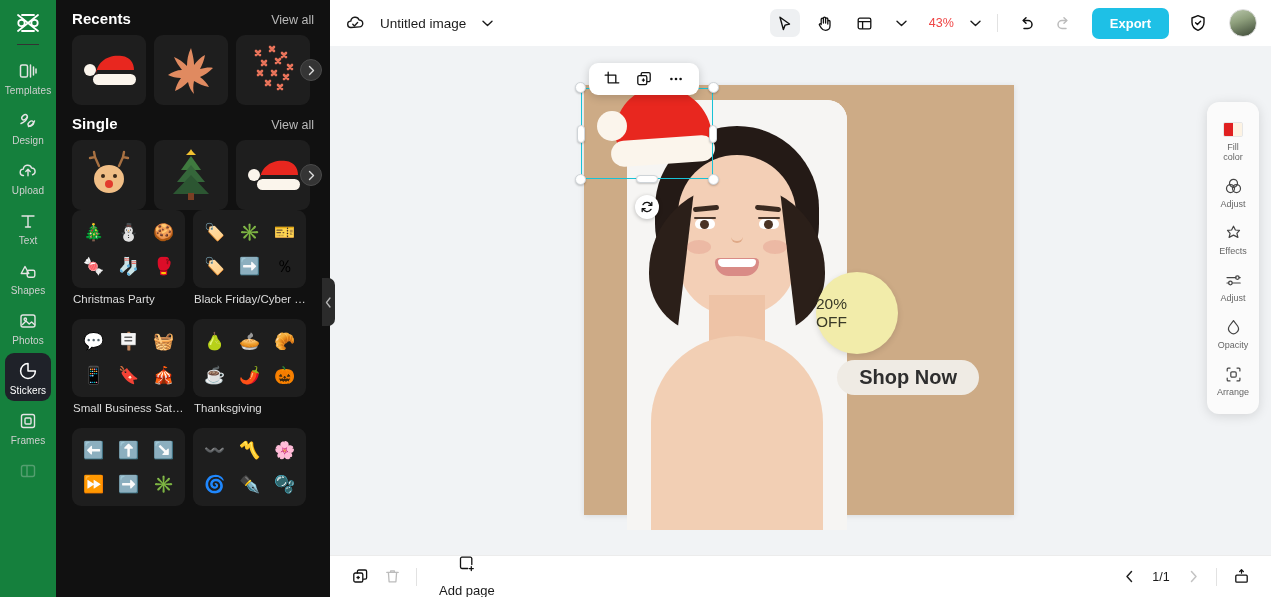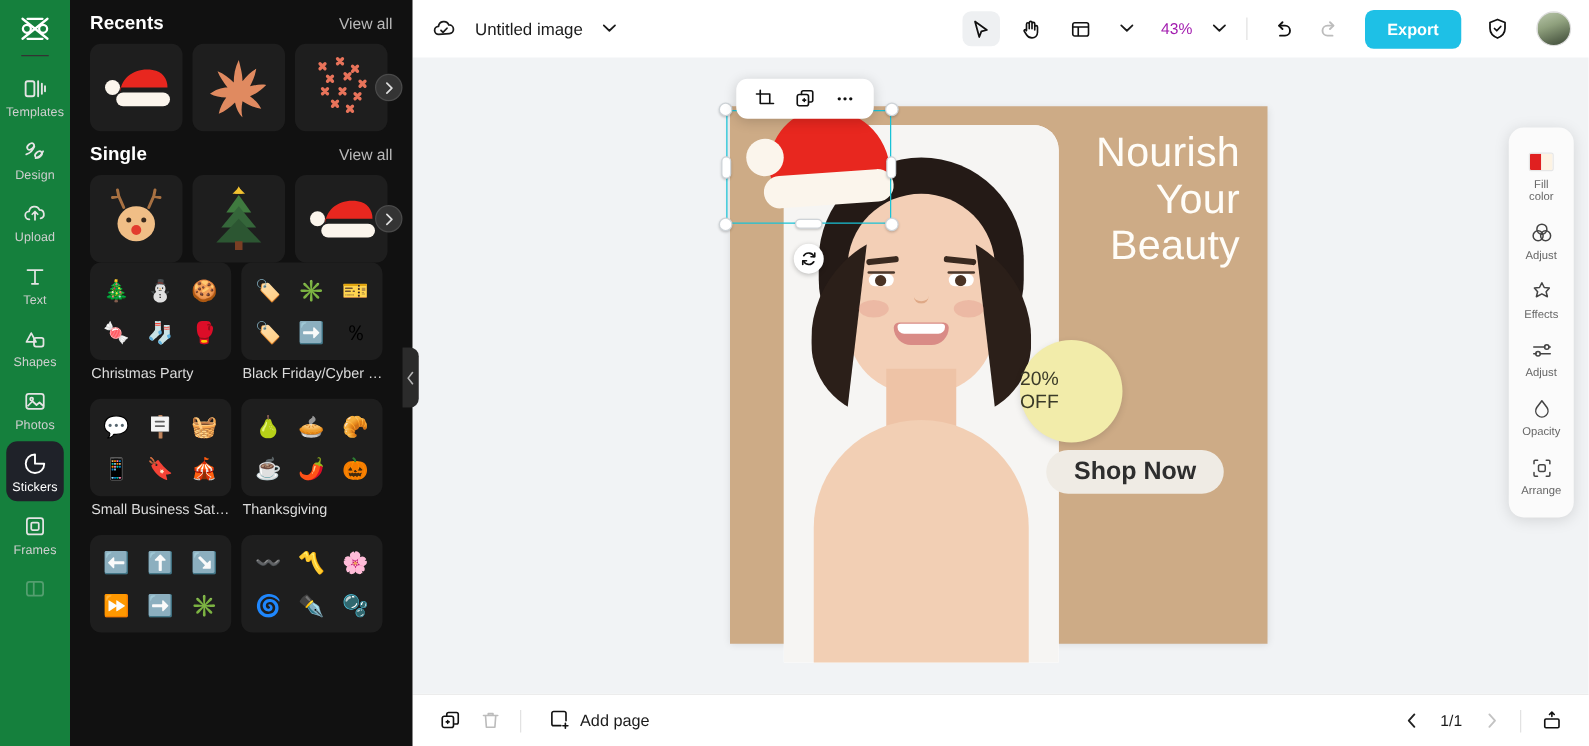--- a/index.html
+++ b/index.html
@@ -99,21 +99,21 @@
   .cloud-ic { width: 22px; height: 22px; display:flex;align-items:center;justify-content:center; cursor:pointer;}
   .doc-title { font-size: 13.5px; color: #1b1b1b; margin-left: 4px; }
   .chev { color: #333; font-size: 10px; margin-left: 6px; cursor: pointer; }
   .tb-spacer { flex: 1; }
   .tool-btn {
     width: 30px; height: 28px; border-radius: 7px; display: flex;
     align-items: center; justify-content: center; cursor: pointer;
   }
   .tool-btn.sel { background: #eef0f2; }
   .vline { width: 1px; height: 18px; background: #e2e2e2; margin: 0 6px; }
-  .zoom-val { font-size: 12.5px; color: #a21caf; }
+  .zoom-val { font-size: 12.5px; color: #ef4444; }
   .undo-ic, .redo-ic { width: 26px; height: 26px; display:flex;align-items:center;justify-content:center;cursor:pointer;}
   .redo-ic { opacity: .28; }
   .export-btn {
     background: #1ec0e6; color: #fff; font-size: 13px; font-weight: bold;
     padding: 8px 18px; border-radius: 7px; border: none; cursor: pointer;
     margin-left: 6px;
   }
   .shield-ic { width: 26px; height: 26px; display:flex;align-items:center;justify-content:center; margin-left:6px; cursor:pointer;}
   .avatar {
     width: 28px; height: 28px; border-radius: 50%; margin-left: 8px; cursor: pointer;
@@ -242,21 +242,21 @@
 
   
   .bottombar {
     height: 42px; flex: 0 0 42px; background: #fff; border-top: 1px solid #ececec;
     display: flex; align-items: center; padding: 0 16px; gap: 4px;
   }
   .bb-btn { width: 28px; height: 26px; display:flex;align-items:center;justify-content:center;border-radius:6px;cursor:pointer;}
   .bb-btn.dis { opacity: .28; }
   .addpage {
     display: flex; align-items: center; gap: 8px; margin-left: 12px; cursor: pointer;
-    font-size: 13px; color: #1b1b1b;
+    font-size: 13px; color: #1b1b1b; flex-direction: column;
   }
   .bb-spacer { flex: 1; }
   .pg-arrow { width: 26px; height: 26px; display:flex;align-items:center;justify-content:center; color:#222; font-size:14px; cursor:pointer;}
   .pg-arrow.dis { color: #c3c3c3; }
   .pg-ind { font-size: 12.5px; color: #1b1b1b; min-width: 30px; text-align: center; }
 </style>
 </head>
 <body>
 
 <div class="app">
@@ -609,25 +609,20 @@
           <div class="p-eyeline" style="left:67px;top:117px"></div>
           <div class="p-eyeline" style="left:131px;top:117px"></div>
           <div class="p-nose"></div>
           <div class="p-mouth">
               <span class="p-teeth"></span>
             </div>
           <div class="p-neck"></div>
           <div class="p-chest"></div>
         </div>
 
-        <div class="poster-title">
-          <div>Nourish</div>
-          <div>Your</div>
-          <div>Beauty</div>
-        </div>
 
         <div class="badge-20">
           <div>20%</div>
           <div>OFF</div>
         </div>
 
         <div class="shop-now">Shop Now</div>
 
       </div>
 

